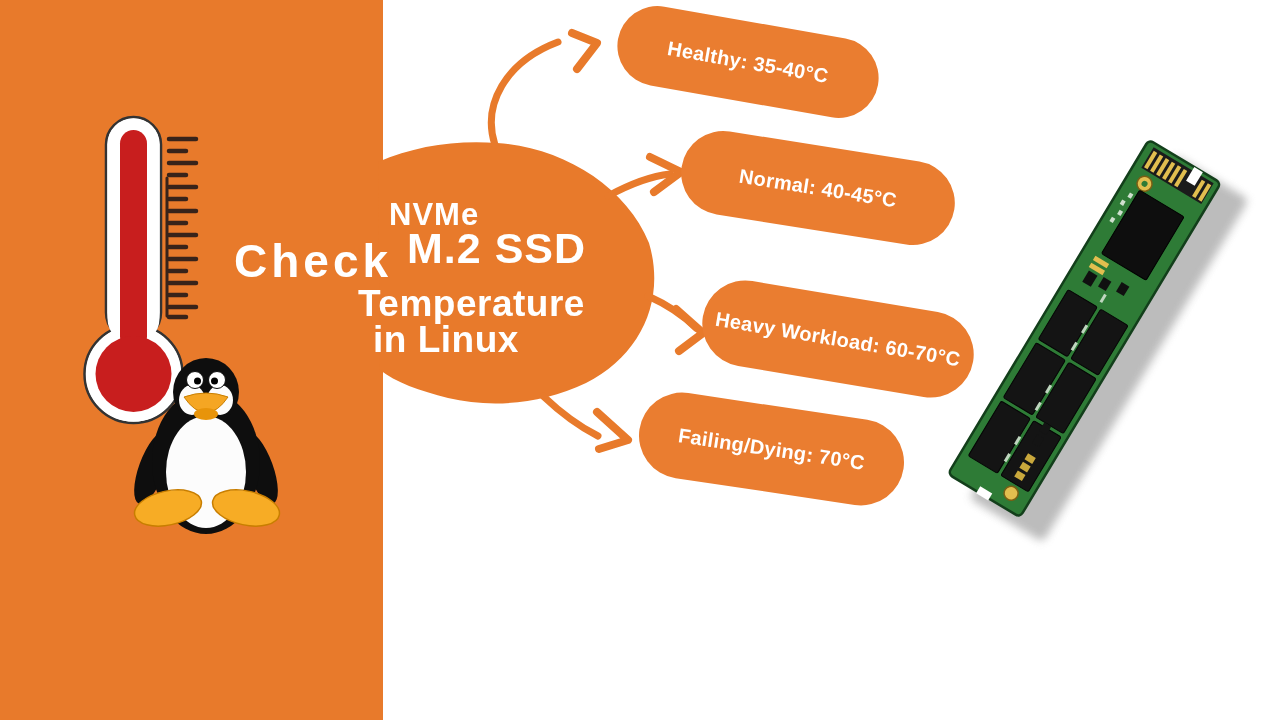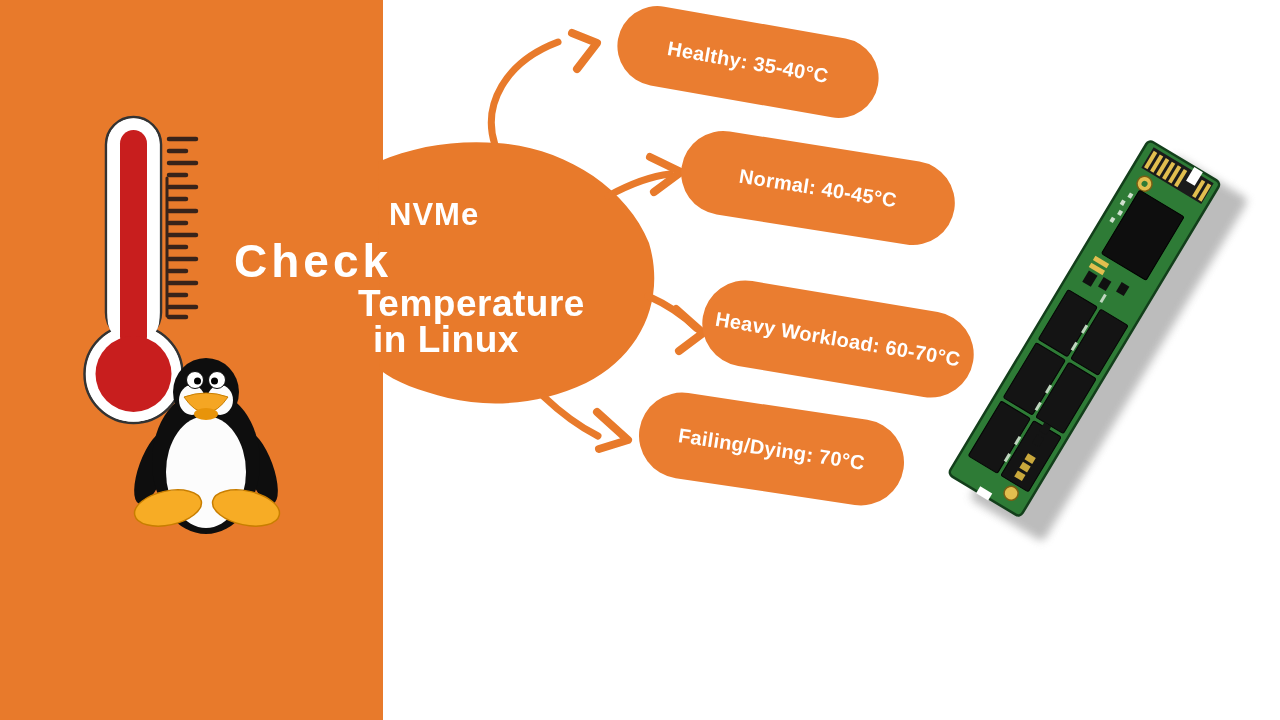--- a/index.html
+++ b/index.html
@@ -169,20 +169,21 @@
       <rect x="42" y="58" width="7" height="9" fill="#C9A83C"></rect>
       <rect x="52" y="58" width="7" height="9" fill="#C9A83C"></rect>
       <rect x="70" y="56" width="10" height="8" fill="#141414"></rect>
       <rect x="84" y="56" width="10" height="8" fill="#141414"></rect>
       <rect x="-2" y="34" width="8" height="14" fill="#FFFFFF"></rect>
     </g>
   </svg>
 
   <div class="big-text t-check">Check</div>
   <div class="big-text t-nvme">NVMe</div>
+  <div class="big-text t-m2ssd">M.2 SSD</div>
   <div class="big-text t-temp">Temperature</div>
   <div class="big-text t-linux">in Linux</div>
 
   <div class="pill pill-1">
     <span>Healthy:  35-40°C</span>
   </div>
   <div class="pill pill-2">
     <span>Normal: 40-45°C</span>
   </div>
   <div class="pill pill-3">

